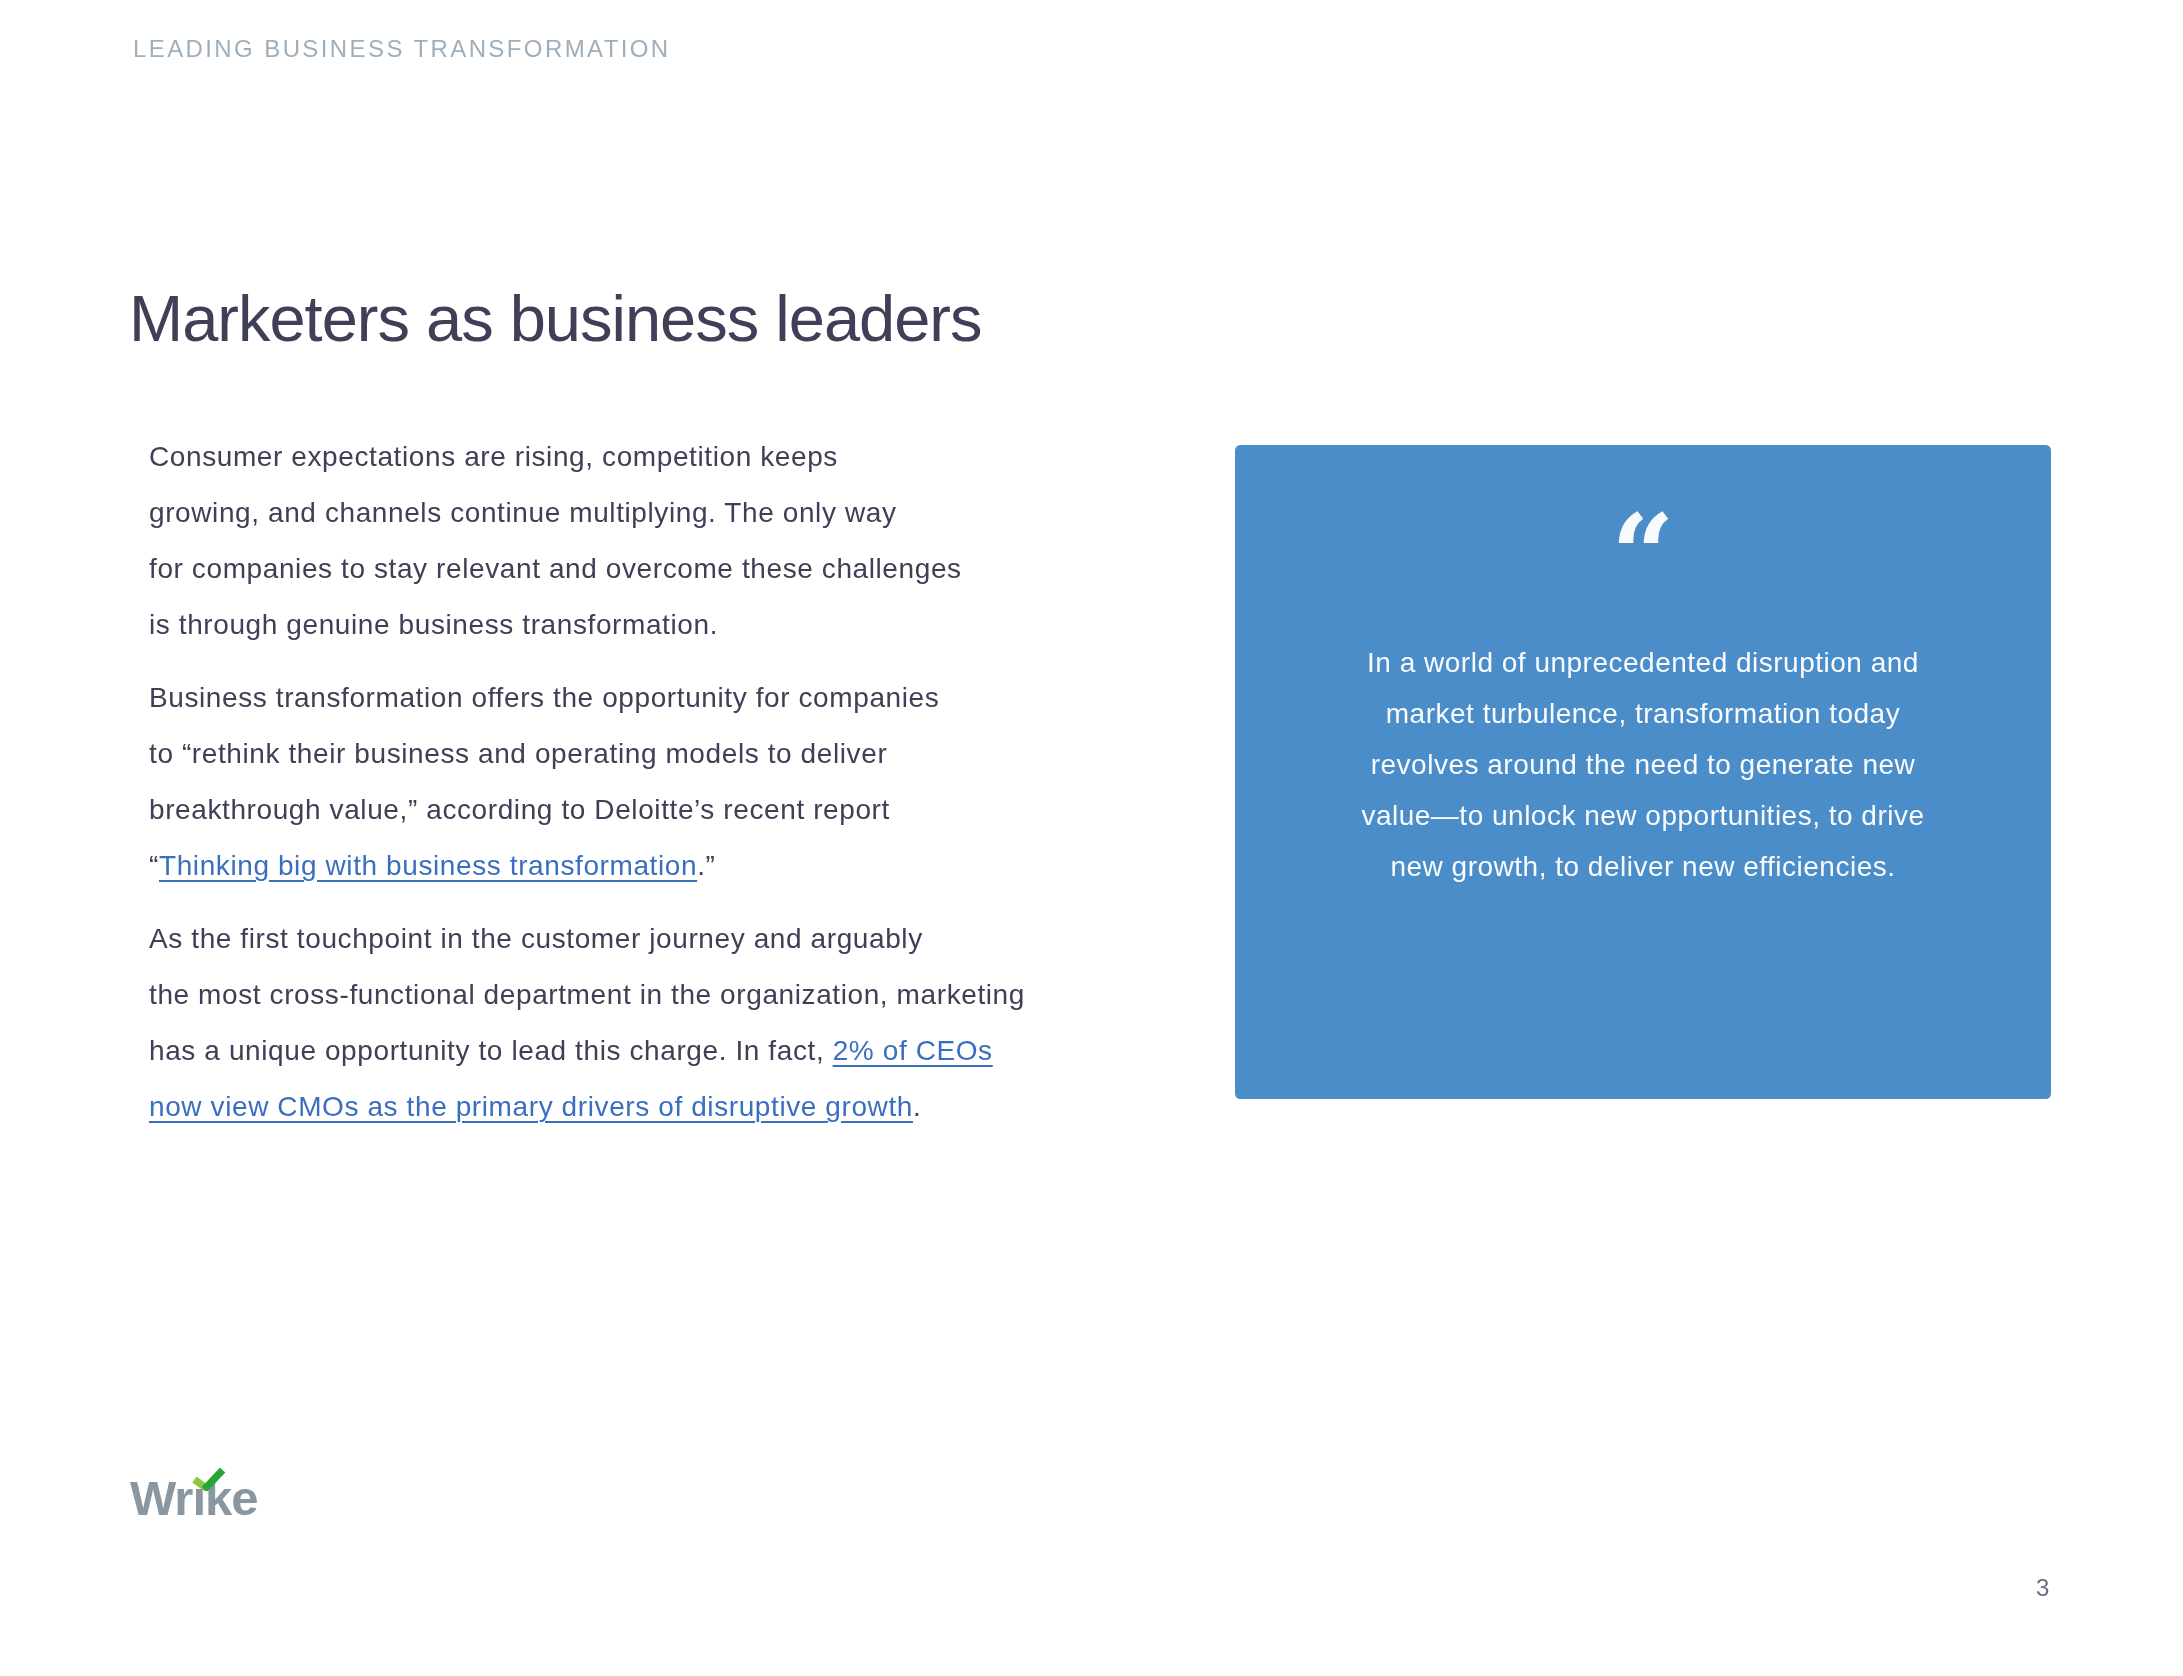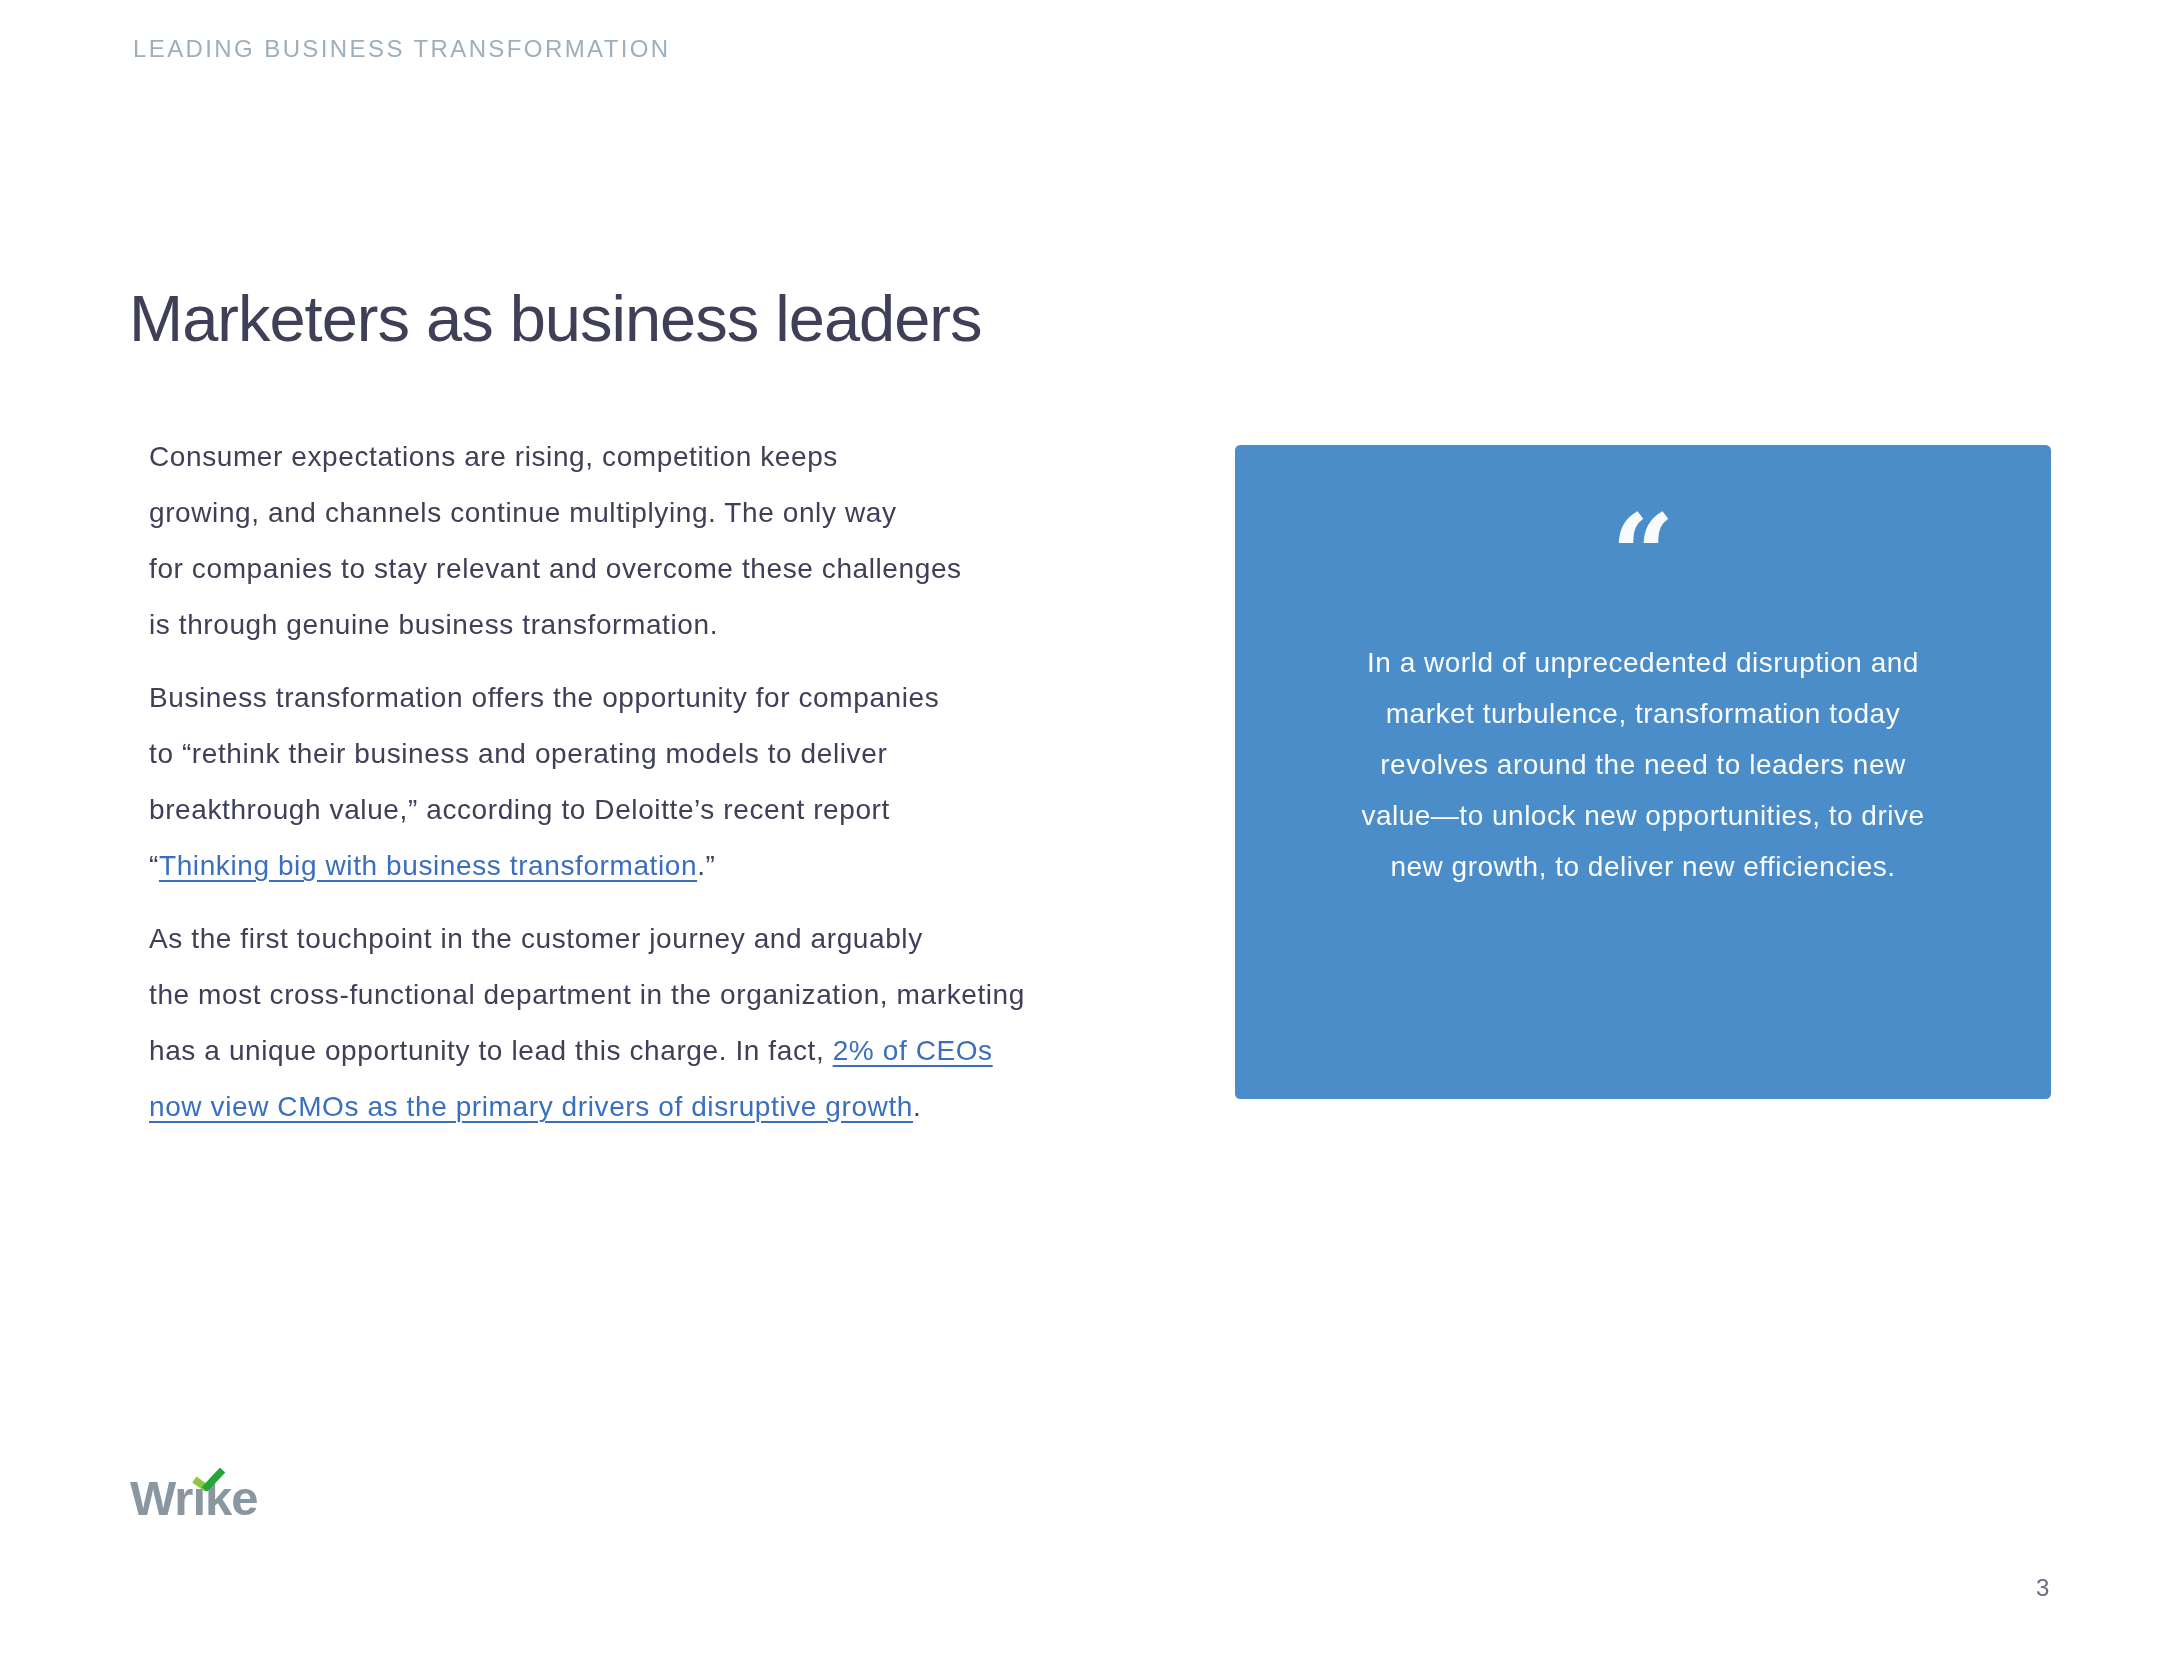--- a/index.html
+++ b/index.html
@@ -109,21 +109,21 @@
       <p class="body-p"><span>As the first touchpoint in the customer journey and arguably
 the most cross-functional department in the organization, marketing
 has a unique opportunity to lead this charge. In fact, </span><a class="text-link">2% of CEOs 
 now view CMOs as the primary drivers of disruptive growth</a><span>.</span></p>
     </div>
 
   <aside class="quote-card">
     <div class="quote-mark">“</div>
     <div class="quote-text">In a world of unprecedented disruption and
 market turbulence, transformation today
-revolves around the need to leaders new
+revolves around the need to generate new
 value—to unlock new opportunities, to drive
 new growth, to deliver new efficiencies.</div>
   </aside>
 
   <div class="logo">
     <span class="logo-text">Wrıke</span>
     <svg class="logo-check" width="37" height="23" viewBox="0 0 70 44">
       <line x1="8" y1="22" x2="33" y2="40" stroke="#8DC63F" stroke-width="14" id="check-light"></line>
       <line x1="27" y1="41" x2="62" y2="4" stroke="#26A636" stroke-width="14" id="check-dark"></line>
     </svg>

